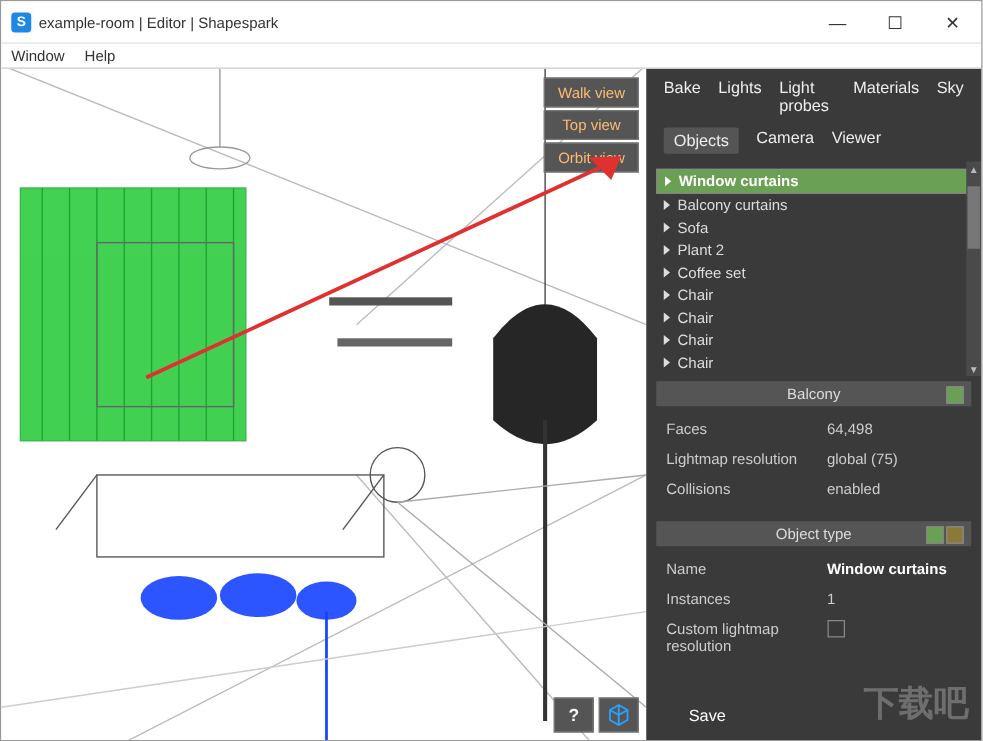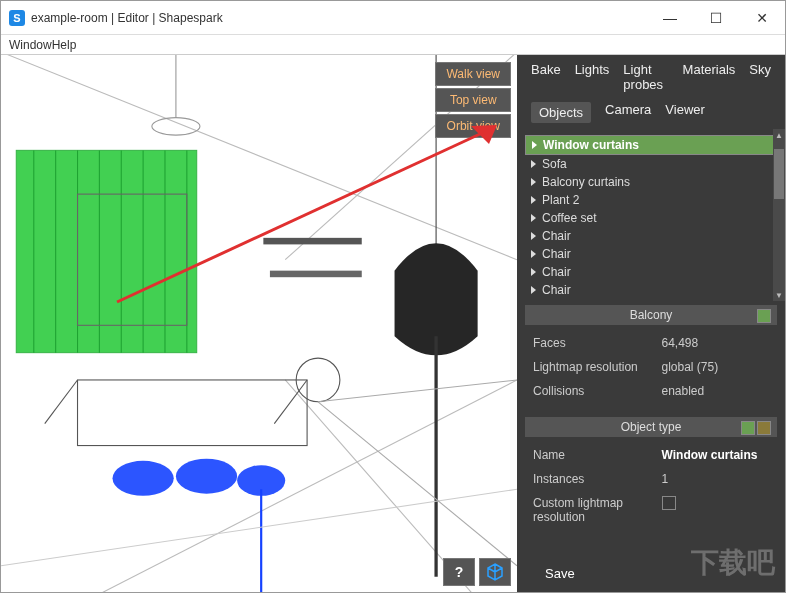--- a/index.html
+++ b/index.html
@@ -7,21 +7,21 @@
 
 
 .titlebar { height: 34px; display: flex; align-items: center; justify-content: space-between; padding-left: 8px; border-bottom: 1px solid #ddd; position: relative; z-index: 10; background: #fff; }
 .titlebar-left { display: flex; align-items: center; gap: 6px; font-size: 12px; color: #333; }
 .titlebar-controls { display: flex; }
 .titlebar-btn { width: 46px; height: 30px; display: flex; align-items: center; justify-content: center; font-size: 14px; color: #333; }
 .app-icon { width: 16px; height: 16px; background: #1E88E5; border-radius: 3px; position: relative; }
 .app-icon::after { content: "S"; position: absolute; inset: 0; display: flex; align-items: center; justify-content: center; color: #fff; font-size: 11px; font-weight: bold; }
 
 
-.menubar { height: 20px; display: flex; align-items: center; gap: 0; padding-left: 8px; font-size: 12px; border-bottom: 1px solid #ccc; position: relative; z-index: 10; background: #fff; color: #333; }
+.menubar { height: 20px; display: flex; align-items: center; gap: 16px; padding-left: 8px; font-size: 12px; border-bottom: 1px solid #ccc; position: relative; z-index: 10; background: #fff; color: #333; }
 .menubar span { cursor: pointer; }
 
 
 .main { position: absolute; top: 51px; left: 0; right: 0; bottom: 0; display: flex; }
 .viewport { flex: 1; position: relative; background: #fff; overflow: hidden; }
 .sidepanel { width: 268px; background: #3a3a3a; color: #ddd; display: flex; flex-direction: column; position: relative; }
 
 
 .viewbtns { position: absolute; right: 6px; top: 10px; display: flex; flex-direction: column; gap: 2px; }
 .viewbtn { background: #555; color: #fdba74; padding: 4px 10px; font-size: 12px; border: 1px solid #777; min-width: 72px; text-align: center; cursor: pointer; white-space: nowrap; }
@@ -56,21 +56,21 @@
 .proprow .k { flex: 1; }
 .proprow .v { flex: 1; margin-left: 21px; }
 .proprow .v.b { font-weight: bold; color: #fff; }
 
 
 .viewport-bottom { position: absolute; bottom: 6px; right: 6px; display: flex; gap: 4px; }
 .vpbtn { width: 32px; height: 28px; background: #555; border: 1px solid #777; color: #fff; display: flex; align-items: center; justify-content: center; font-weight: bold; font-size: 14px; cursor: pointer; }
 .vpbtn.cube { color: #2aa0ff; }
 
 
-.sidepanel-bottom { margin-top: auto; padding: 10px 28px; }
+.sidepanel-bottom { margin-top: auto; padding: 10px 14px; margin-left: 20px; }
 .savebtn { color: #fff; font-size: 13px; cursor: pointer; }
 
 
 .arrow { position: absolute; top: 60px; left: 96px; z-index: 20; pointer-events: none; }
 
 
 .watermark { position: absolute; right: 10px; bottom: 10px; color: #999; opacity: 0.55; font-size: 28px; font-weight: bold; z-index: 5; font-family: "Microsoft YaHei", sans-serif; }
 
 
 .scene { position: absolute; inset: 0; }
@@ -180,25 +180,25 @@
     </div>
 
     <div class="treewrap">
       <div class="tree" id="tree">
           <div class="treeitem sel">
             <span class="chev"></span>
             <span>Window curtains</span>
           </div>
           <div class="treeitem">
             <span class="chev"></span>
+            <span>Balcony curtains</span>
+          </div>
+          <div class="treeitem">
+            <span class="chev"></span>
             <span>Sofa</span>
-          </div>
-          <div class="treeitem">
-            <span class="chev"></span>
-            <span>Balcony curtains</span>
           </div>
           <div class="treeitem">
             <span class="chev"></span>
             <span>Plant 2</span>
           </div>
           <div class="treeitem">
             <span class="chev"></span>
             <span>Coffee set</span>
           </div>
           <div class="treeitem">

